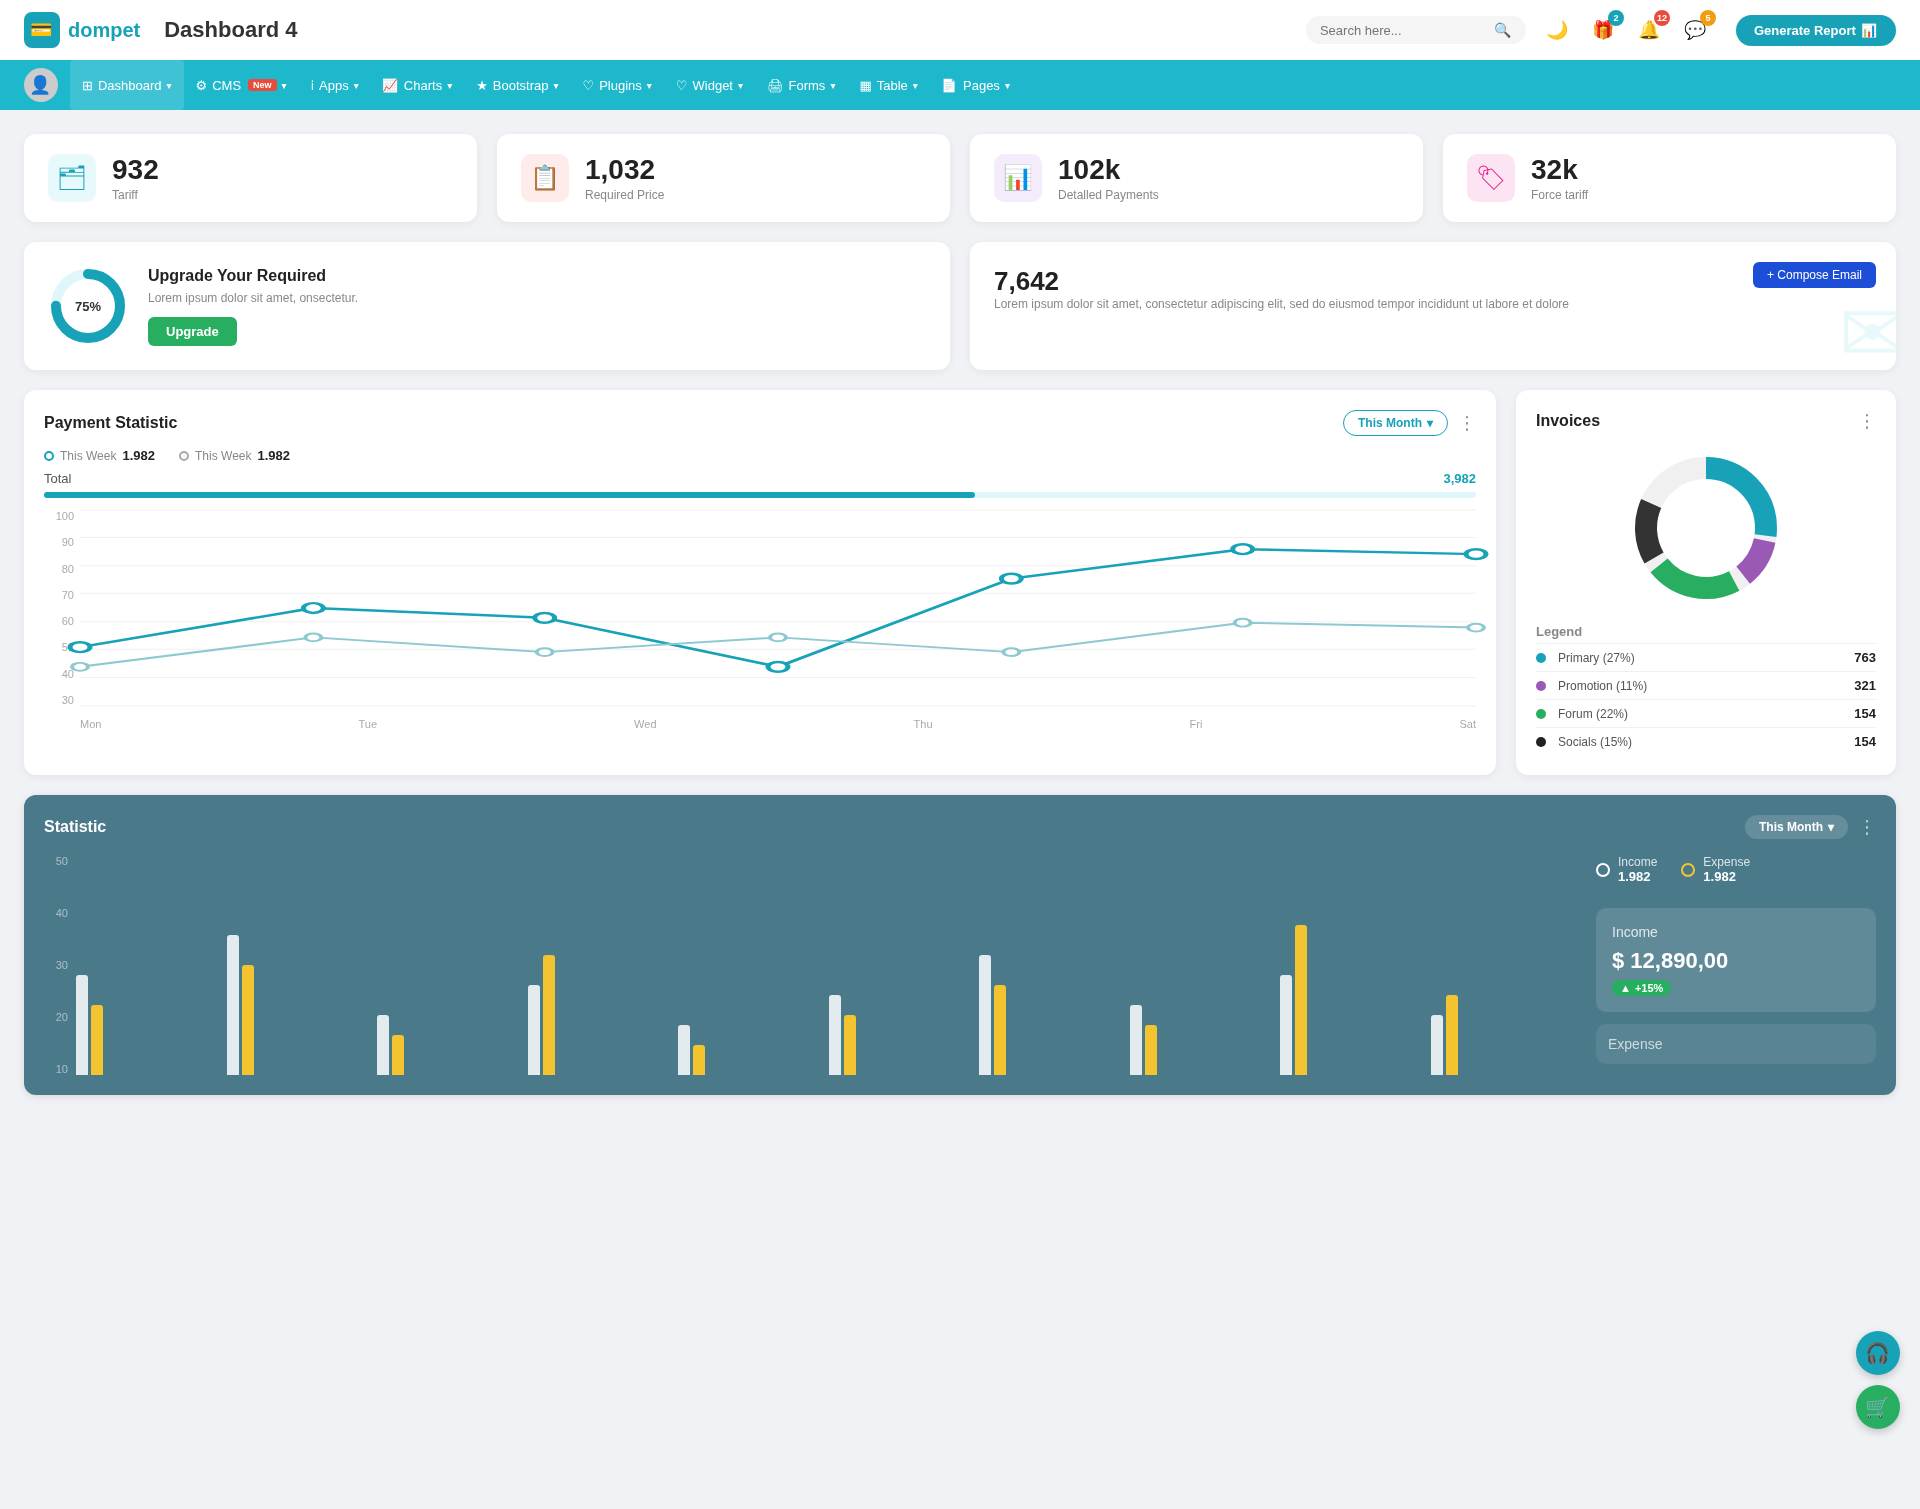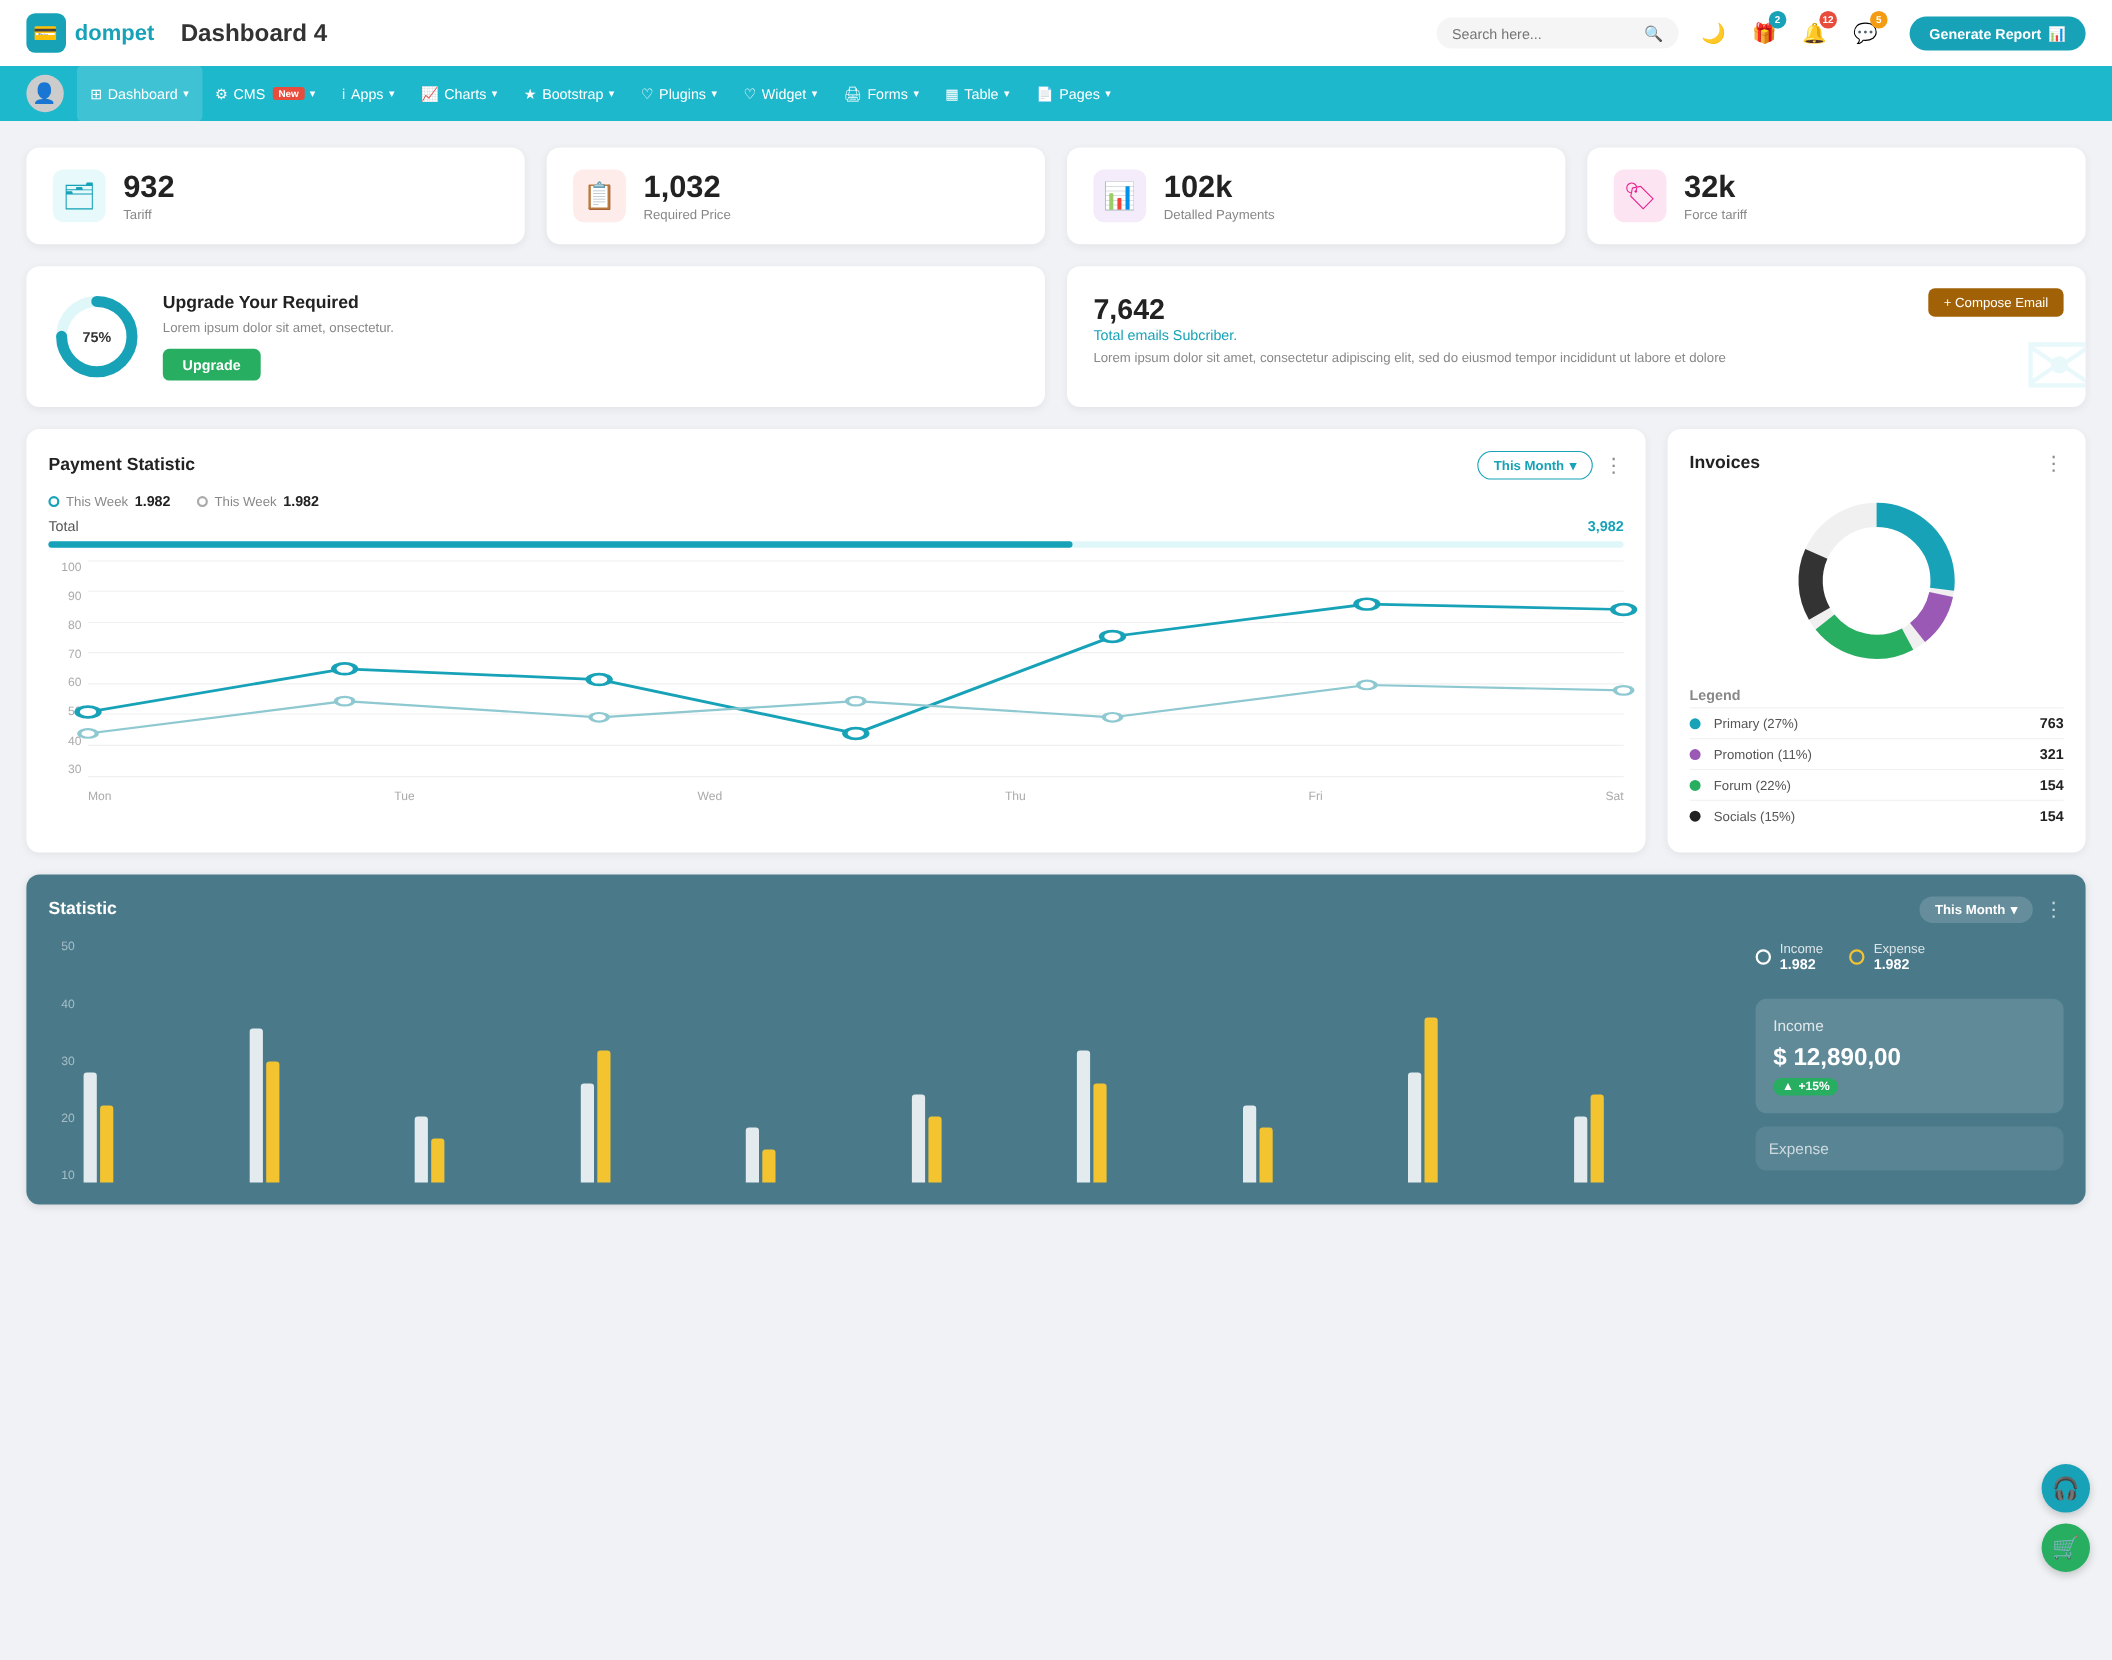--- a/index.html
+++ b/index.html
@@ -45,21 +45,21 @@
     
     .mid-row { display: grid; grid-template-columns: 1fr 1fr; gap: 20px; margin-bottom: 20px; }
     .storage-card { background: #fff; border-radius: 12px; padding: 24px; box-shadow: 0 2px 8px rgba(0,0,0,0.06); display: flex; align-items: center; gap: 20px; }
     .donut-wrap { position: relative; width: 80px; height: 80px; flex-shrink: 0; }
     .donut-label { position: absolute; top: 50%; left: 50%; transform: translate(-50%,-50%); font-size: 13px; font-weight: 700; color: #333; }
     .storage-info h3 { font-size: 16px; font-weight: 700; color: #222; margin-bottom: 6px; }
     .storage-info p { font-size: 12px; color: #888; margin-bottom: 12px; }
     .btn-upgrade { background: #27ae60; color: #fff; border: none; border-radius: 6px; padding: 7px 18px; font-size: 13px; font-weight: 600; cursor: pointer; }
 
     .email-card { background: #fff; border-radius: 12px; padding: 24px; box-shadow: 0 2px 8px rgba(0,0,0,0.06); position: relative; overflow: hidden; }
-    .email-compose-btn { position: absolute; top: 20px; right: 20px; background: #a16207; color: #fff; border: none; border-radius: 6px; padding: 6px 14px; font-size: 12px; cursor: pointer; }
+    .email-compose-btn { position: absolute; top: 20px; right: 20px; background: #1d4ed8; color: #fff; border: none; border-radius: 6px; padding: 6px 14px; font-size: 12px; cursor: pointer; }
     .email-num { font-size: 26px; font-weight: 700; color: #222; }
     .email-sub { font-size: 13px; color: #17a2b8; margin-bottom: 6px; }
     .email-desc { font-size: 12px; color: #888; }
     .email-icon-bg { position: absolute; bottom: -10px; right: -10px; font-size: 80px; color: #e0f7fa; opacity: 0.7; }
 
     
     .charts-row { display: grid; grid-template-columns: 1fr 380px; gap: 20px; margin-bottom: 20px; }
     .chart-card { background: #fff; border-radius: 12px; padding: 20px; box-shadow: 0 2px 8px rgba(0,0,0,0.06); }
     .chart-header { display: flex; align-items: center; justify-content: space-between; margin-bottom: 12px; }
     .chart-title { font-size: 16px; font-weight: 700; color: #222; }
@@ -251,21 +251,20 @@
       </div>
       <div class="storage-info">
         <h3>Upgrade Your Required</h3>
         <p>Lorem ipsum dolor sit amet, onsectetur.</p>
         <button class="btn-upgrade">Upgrade</button>
       </div>
     </div>
     <div class="email-card">
       <button class="email-compose-btn">+ Compose Email</button>
       <div class="email-num">7,642</div>
-      <div class="email-sub">Total emails Subcriber.</div>
       <div class="email-desc">Lorem ipsum dolor sit amet, consectetur adipiscing elit, sed do eiusmod tempor incididunt ut labore et dolore</div>
       <div class="email-icon-bg">✉</div>
     </div>
   </div>
 
   <div class="charts-row">
     <div class="chart-card">
       <div class="chart-header">
         <span class="chart-title">Payment Statistic</span>
         <div class="chart-controls">

